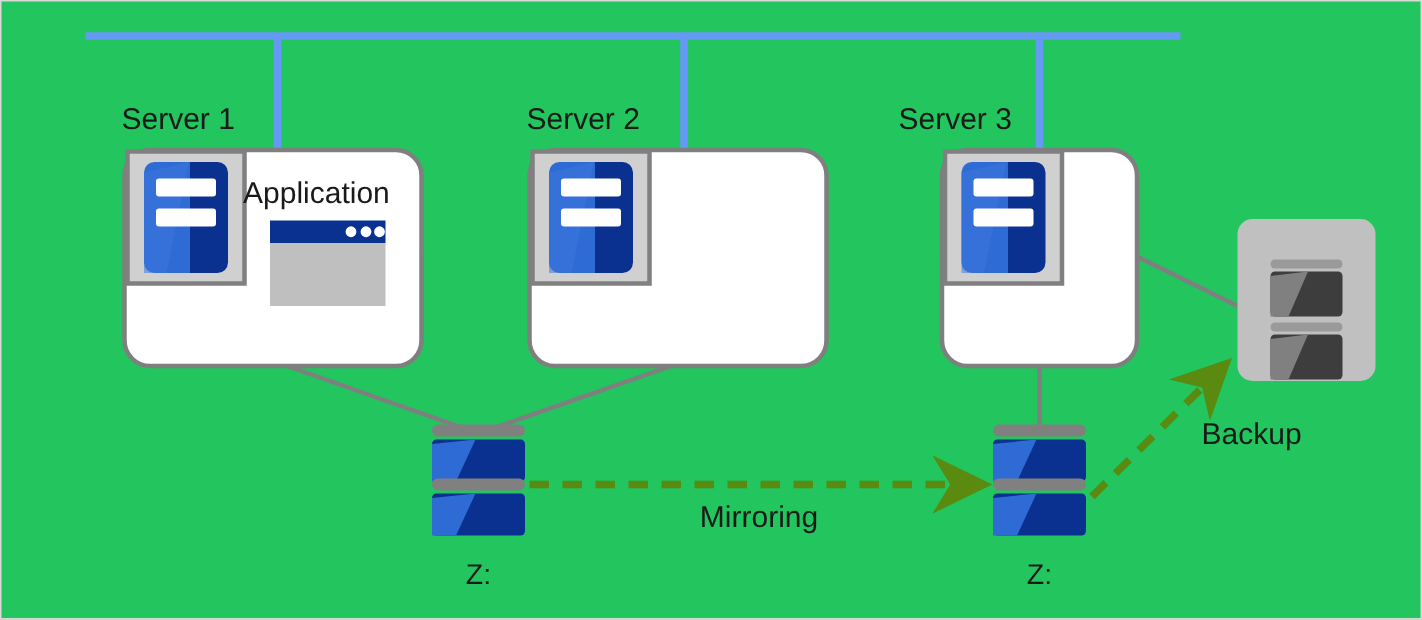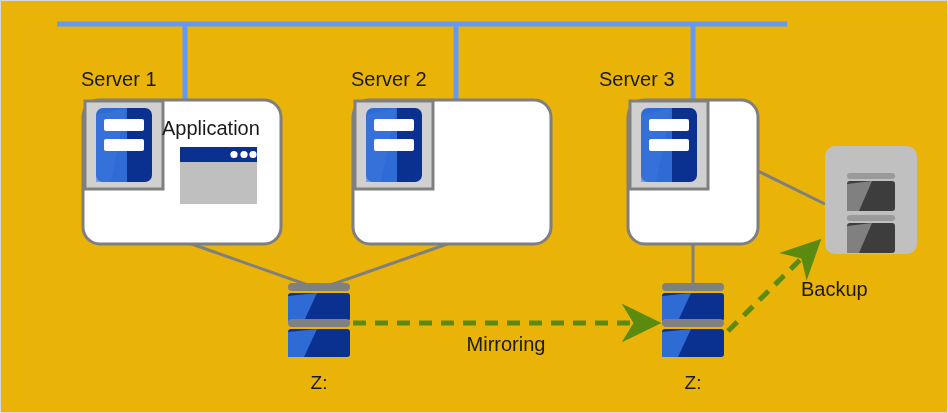--- a/index.html
+++ b/index.html
@@ -7,21 +7,21 @@
     padding: 0;
     background: #ffffff;
   }
   body {
     font-family: "Liberation Sans", sans-serif;
   }
   #diagram-root {
     position: relative;
     width: 948px;
     height: 413px;
-    background: #eab308;
+    background: #22c55e;
     border: 1px solid #d9d9d9;
     box-sizing: border-box;
     overflow: hidden;
   }
   svg.diagram-canvas {
     display: block;
     width: 948px;
     height: 413px;
   }
   text {

